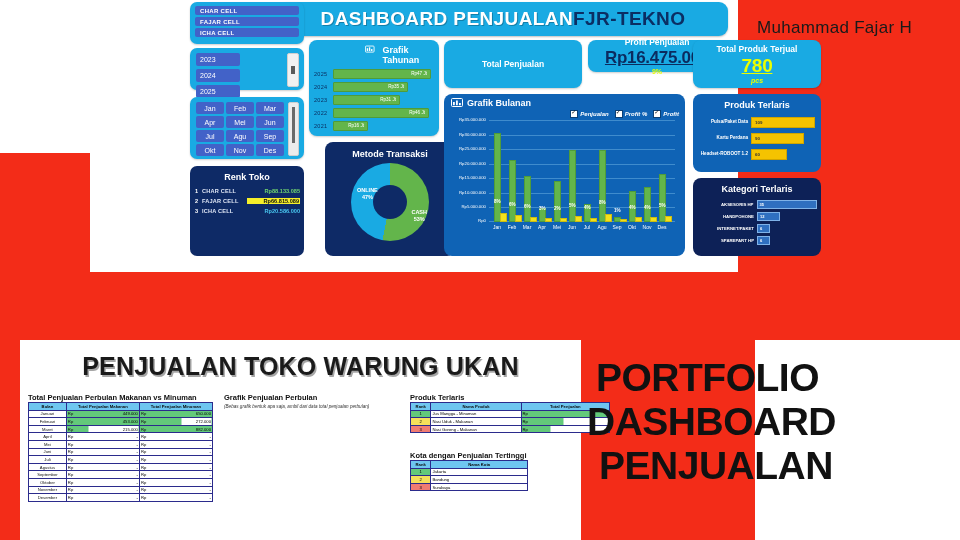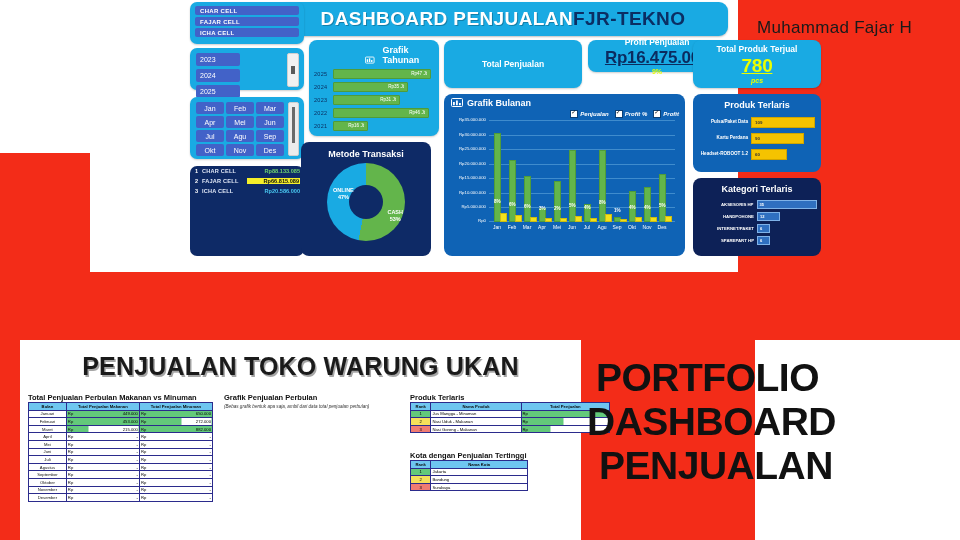--- a/index.html
+++ b/index.html
@@ -48,29 +48,29 @@
   
   .renk{left:97px;top:166px;width:114px;height:90px;background:#0e2a66;border-radius:7px;}
   .renk h4{margin:0;padding:6px 0 4px;text-align:center;color:#ffffff;font-size:9px;font-weight:bold;}
   .renkrow{display:flex;align-items:center;padding:2px 4px 2px 5px;font-size:5.6px;font-weight:bold;}
   .renkrow .rk{color:#ffffff;width:7px;}
   .renkrow .nm{color:#dfe6f5;width:45px;letter-spacing:.2px;}
   .renkrow .vl{text-align:right;flex:1;}
 
   
   .tahunan{left:216px;top:40px;width:130px;height:96px;background:#19aae3;border-radius:8px;box-shadow:0 1px 2px rgba(0,0,0,.2);}
-  .tahunan .hd{display:flex;align-items:flex-end;gap:8px;padding:5px 0 2px 8px;margin-left:48px;}
+  .tahunan .hd{display:flex;align-items:flex-start;gap:8px;padding:5px 0 2px 8px;margin-left:48px;}
   .tahunan .hd span.tt{color:#ffffff;font-size:9px;font-weight:bold;}
   .yrow{display:flex;align-items:center;height:13px;padding-left:5px;}
   .yrow .yl{color:#0a2a5c;font-size:5.5px;width:19px;letter-spacing:.3px;}
   .ybar{height:8px;background:#63b54b;border:1px solid #4f9c3a;border-radius:1px;position:relative;}
   .ybar span{position:absolute;right:3px;top:0px;color:#ffffff;font-size:4.6px;line-height:8px;}
 
   
-  .metode{left:208px;top:142px;width:130px;height:114px;background:#0e2a66;border-radius:8px;}
+  .metode{left:232px;top:142px;width:130px;height:114px;background:#0e2a66;border-radius:8px;}
   .metode h4{margin:0;padding:7px 0 2px;text-align:center;color:#ffffff;font-size:9px;font-weight:bold;}
   .donut{position:relative;width:78px;height:78px;margin:2px auto 0;border-radius:50%;
     background:conic-gradient(#63b54b 0deg 191deg,#19aae3 191deg 360deg);}
   .donut::after{content:"";position:absolute;left:22px;top:22px;width:34px;height:34px;border-radius:50%;background:#0e2a66;}
   .dlabel{position:absolute;color:#ffffff;font-size:5.5px;font-weight:bold;text-align:center;line-height:7px;z-index:2;}
   .dlabel.on{left:6px;top:24px;}
   .dlabel.cash{right:2px;bottom:18px;}
 
   
   .kpi{background:#19aae3;border-radius:8px;box-shadow:0 1px 2px rgba(0,0,0,.2);display:flex;flex-direction:column;align-items:center;justify-content:center;}
@@ -184,20 +184,21 @@
           <div class="mbtn">Okt</div>
           <div class="mbtn">Nov</div>
           <div class="mbtn">Des</div>
         </div>
         <div class="mscroll">
             <i></i>
           </div>
       </div>
 
       <div class="panel renk">
+        <h4>Renk Toko</h4>
         <div class="renkrow">
           <span class="rk">1</span>
           <span class="nm">CHAR CELL</span>
           <span class="vl" style="color:#6fd36f">Rp88.133.085</span>
         </div>
         <div class="renkrow">
           <span class="rk">2</span>
           <span class="nm">FAJAR CELL</span>
           <span class="vl" style="color:#111;background:#f5ef2a;padding:0 1px;">Rp66.815.089</span>
         </div>

